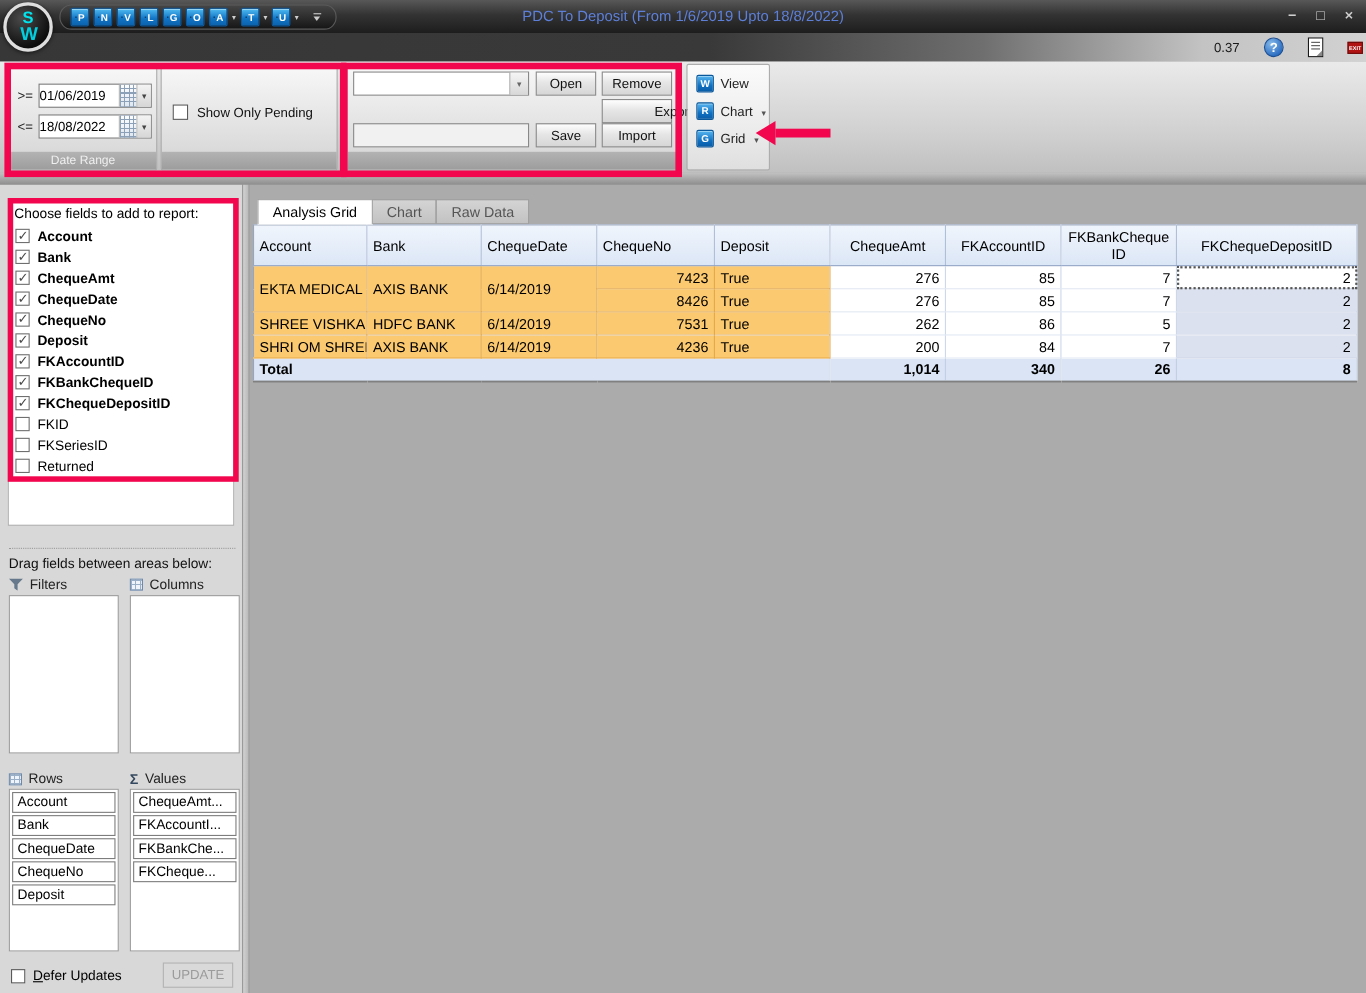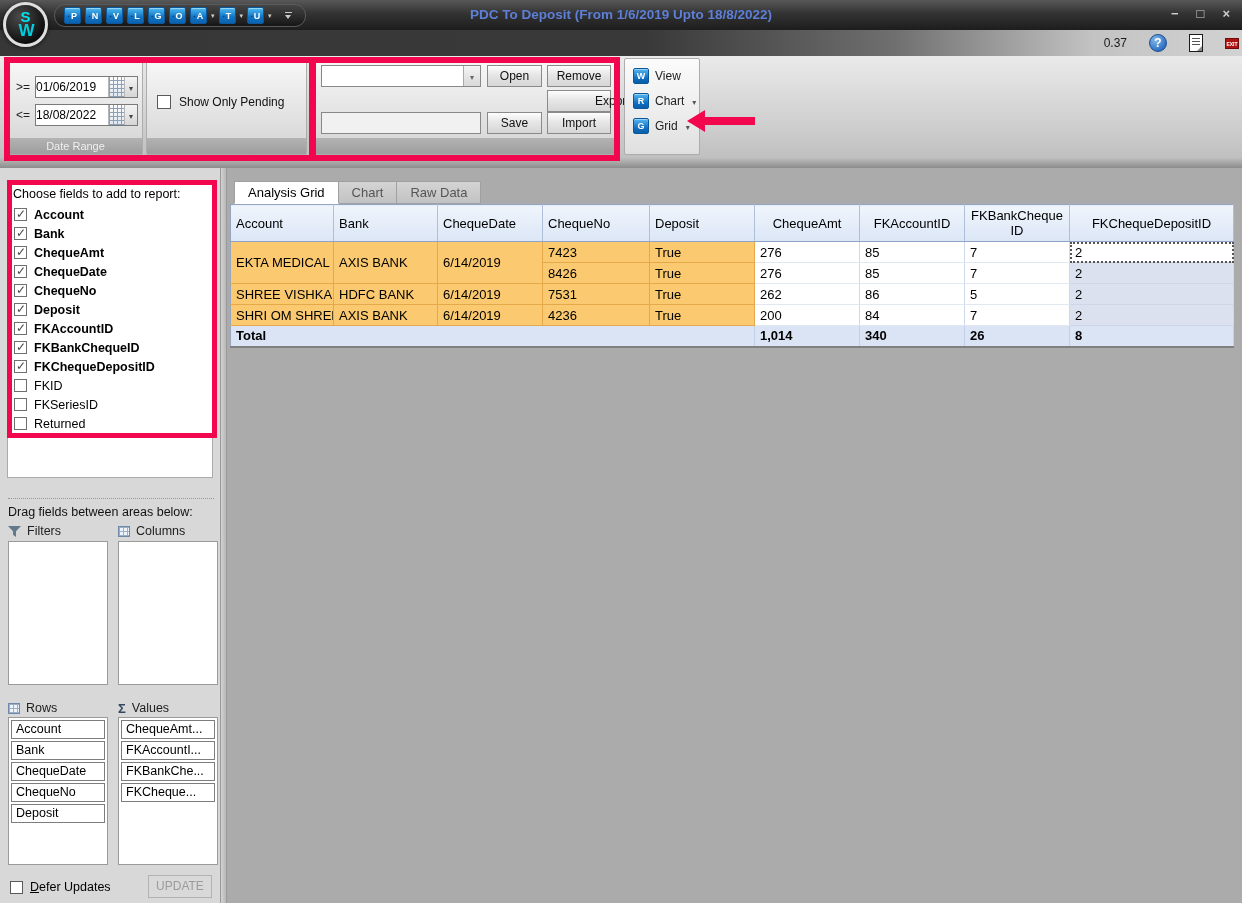--- a/index.html
+++ b/index.html
@@ -3,21 +3,21 @@
 <meta charset="utf-8">
 <style>
   *{margin:0;padding:0;box-sizing:border-box;font-family:"Liberation Sans",sans-serif;}
   html,body{background:#ababab;}
   .app{position:relative;width:1242px;height:903px;background:#ababab;overflow:hidden;}
 
   
   .titlebar{position:absolute;left:0;top:0;width:1242px;height:30px;
     background:linear-gradient(#585858 0%,#333 45%,#1d1d1d 100%);}
   .title-text{position:absolute;left:0;top:7px;width:100%;text-align:center;
-    color:#5d7fd8;font-weight:bold;font-size:13.5px;}
+    color:#5d7fd8;font-weight:normal;font-size:13.5px;}
   .winbtns{position:absolute;right:12px;top:6px;display:flex;gap:18px;color:#cfcfcf;
     font-size:13px;font-weight:bold;z-index:5;}
   .logo{position:absolute;left:3px;top:2px;width:45px;height:45px;border-radius:50%;
     background:radial-gradient(circle at 35% 30%,#4a4a4a,#0e0e0e 72%);
     border:3px solid #dedede;box-shadow:0 1px 4px rgba(0,0,0,.6);z-index:30;text-align:center;}
   .logo .s{display:block;color:#00e5ee;font-size:15px;font-weight:bold;line-height:15px;margin-top:4px;}
   .logo .w{display:block;color:#00cfe0;font-size:17px;font-weight:bold;line-height:13px;letter-spacing:-2px;}
 
   
   .qat{position:absolute;left:54px;top:4px;height:23px;background:linear-gradient(#454545,#161616);
@@ -153,21 +153,21 @@
   .hdr-account{background:linear-gradient(#b6cdec,#9cbae4);text-align:left;}
   .hdr-rowf{text-align:left;}
   .hdr-val{text-align:center;}
   .hdr-sel{background:linear-gradient(#fdd98f,#f6bd55);border-right:1px solid #cf9434;
     border-left:1px solid #cf9434;text-align:center;}
   .pivot td{height:21px;font-size:13px;padding:0 5px;overflow:hidden;white-space:nowrap;vertical-align:middle;}
   .c-or{background:#fbc96f;border-right:1px solid #e3a94b;border-bottom:1px solid #e3a94b;color:#000;}
   .c-val{background:#fff;border-right:1px solid #cdd8ea;border-bottom:1px solid #e2e8f3;}
   .c-sel{background:#dce1f0;border-right:1px solid #cdd8ea;border-bottom:1px solid #cfd6e8;}
   .c-sel.focused{background:#fff;outline:2px dotted #555;outline-offset:-2px;}
-  .c-num{}
+  .c-num{text-align:right;}
   .c-left{text-align:left;}
   .c-total{background:#dae4f4;border-top:1px solid #cf9434;border-bottom:2px solid #808080;
     border-right:1px solid #c2cfe4;}
   .bold{font-weight:bold;}
 </style>
 </head>
 <body>
 
 <div class="app">
 

